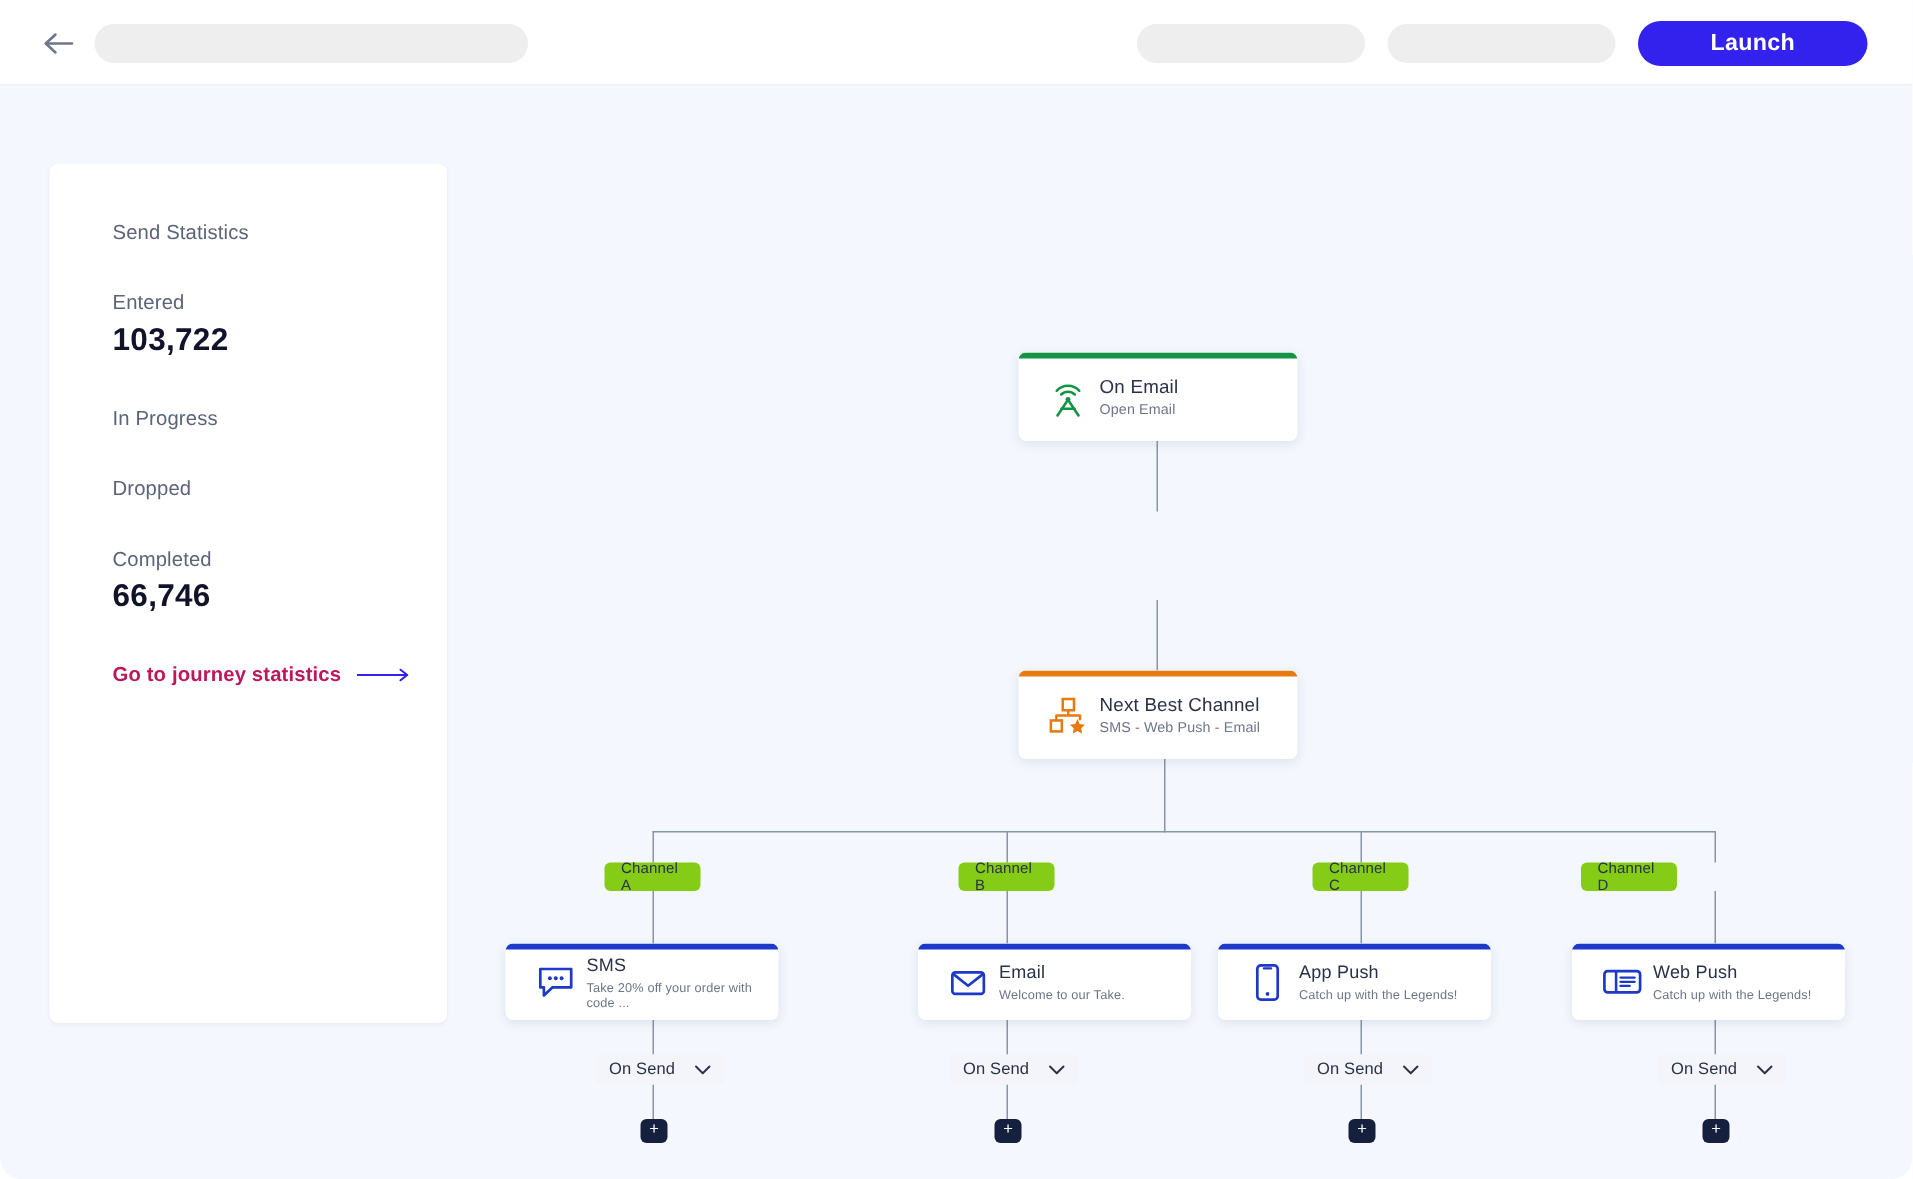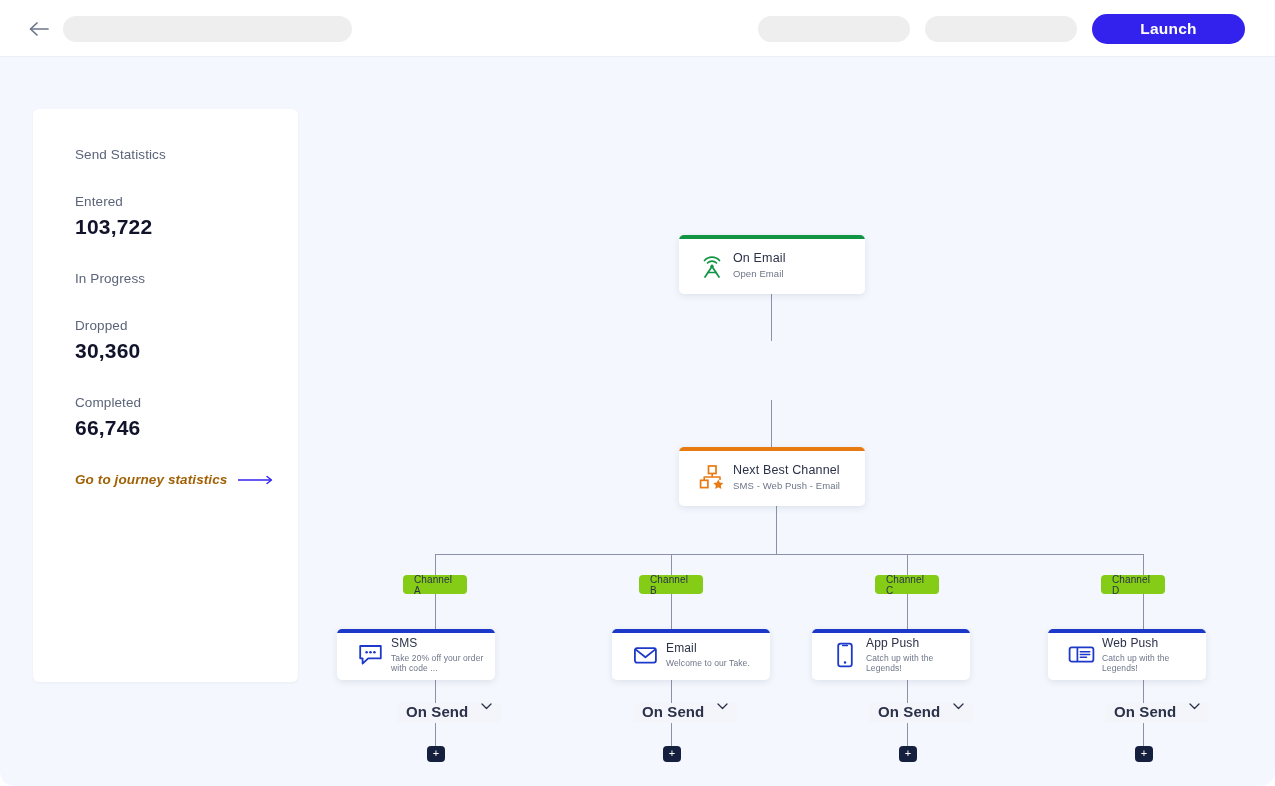--- a/index.html
+++ b/index.html
@@ -111,26 +111,25 @@
     font-size: 21px;
     font-weight: bold;
     color: #10132a;
     letter-spacing: .2px;
   }
   .stats-link {
     display: flex;
     align-items: center;
     gap: 11px;
     margin-top: 24px;
-    color: #a16207;
+    color: #be185d;
     font-size: 13.5px;
     font-weight: bold;
     cursor: pointer;
     letter-spacing: .1px;
-    font-style: italic;
   }
   .stats-link svg { display: block; }
 
   
   .node {
     position: absolute;
     background: #ffffff;
     border-radius: 5px;
     box-shadow: 0 2px 7px rgba(30,45,90,.10);
     display: flex;
@@ -165,21 +164,21 @@
     font-size: 9.5px;
     color: #6d7governments;
     color: #6d7588;
     letter-spacing: .1px;
   }
 
   .node-trigger  { left: 679px; top: 178px;  width: 186px; height: 59px; --accent:#119444; }
   .node-wait     { left: 679px; top: 284px;  width: 186px; height: 59px; --accent:#f5c518; }
   .node-nbc      { left: 679px; top: 390px;  width: 186px; height: 59px; --accent:#e87a12; }
 
-  .node-channel { width: 158px; height: 51px; --accent:#1c39c9; top: 572px; }
+  .node-channel { width: 182px; height: 51px; --accent:#1c39c9; top: 572px; }
   .ch-a { left: 337px; }
   .ch-b { left: 612px; }
   .ch-c { left: 812px; }
   .ch-d { left: 1048px; }
   .node-channel .node-title { font-size: 12px; }
   .node-channel .node-sub { font-size: 8.5px; }
 
   
   .line {
     position: absolute;
@@ -205,28 +204,28 @@
     cursor: pointer;
   }
 
   
   .onsend {
     position: absolute;
     height: 20px;
     background: #f3f5fa;
     border-radius: 4px;
     display: flex;
+    align-items: center;
     gap: 13px;
     padding: 0 9px;
-    font-size: 15px;
+    font-size: 11px;
     color: #2a3148;
     top: 646px;
     cursor: pointer;
     letter-spacing: .1px;
-    font-weight: bold;
   }
   .onsend svg { display: block; }
 
   
   .plus-btn {
     position: absolute;
     width: 18px; height: 16px;
     background: #15203f;
     border-radius: 4px;
     color: #ffffff;
@@ -262,21 +261,20 @@
 
       <div class="stat-block">
         <div class="stat-label">Entered</div>
         <div class="stat-value">103,722</div>
       </div>
       <div class="stat-block">
         <div class="stat-label">In Progress</div>
       </div>
       <div class="stat-block">
         <div class="stat-label">Dropped</div>
-        <div class="stat-value">30,360</div>
       </div>
       <div class="stat-block">
         <div class="stat-label">Completed</div>
         <div class="stat-value">66,746</div>
       </div>
 
       <div class="stats-link">
         <span>Go to journey statistics</span>
         <svg width="36" height="10" viewBox="0 0 36 10" fill="none">
           <path d="M0 5 H33" stroke="#3322ee" stroke-width="1.4"></path>
@@ -341,21 +339,21 @@
       </div>
       <div class="node-text">
         <div class="node-title">Next Best Channel</div>
         <div class="node-sub">SMS - Web Push - Email</div>
       </div>
     </div>
 
     <div class="pill" style="left:403px; width:64px;">Channel A</div>
     <div class="pill" style="left:639px; width:64px;">Channel B</div>
     <div class="pill" style="left:875px; width:64px;">Channel C</div>
-    <div class="pill" style="left:1101px; width:64px;">Channel D</div>
+    <div class="pill" style="left:1054px; width:64px;">Channel D</div>
 
     <div class="node node-channel ch-a">
       <div class="node-icon">
         <svg width="25" height="24" viewBox="0 0 25 24" fill="none">
           <path d="M2.2 3 H22.8 V15.3 H10.2 L4.6 20.6 V15.3 H2.2 Z" stroke="#1c39c9" stroke-width="1.8" stroke-linejoin="round"></path>
           <circle cx="8.6" cy="9.2" r="1.3" fill="#1c39c9"></circle>
           <circle cx="12.5" cy="9.2" r="1.3" fill="#1c39c9"></circle>
           <circle cx="16.4" cy="9.2" r="1.3" fill="#1c39c9"></circle>
         </svg>
       </div>

